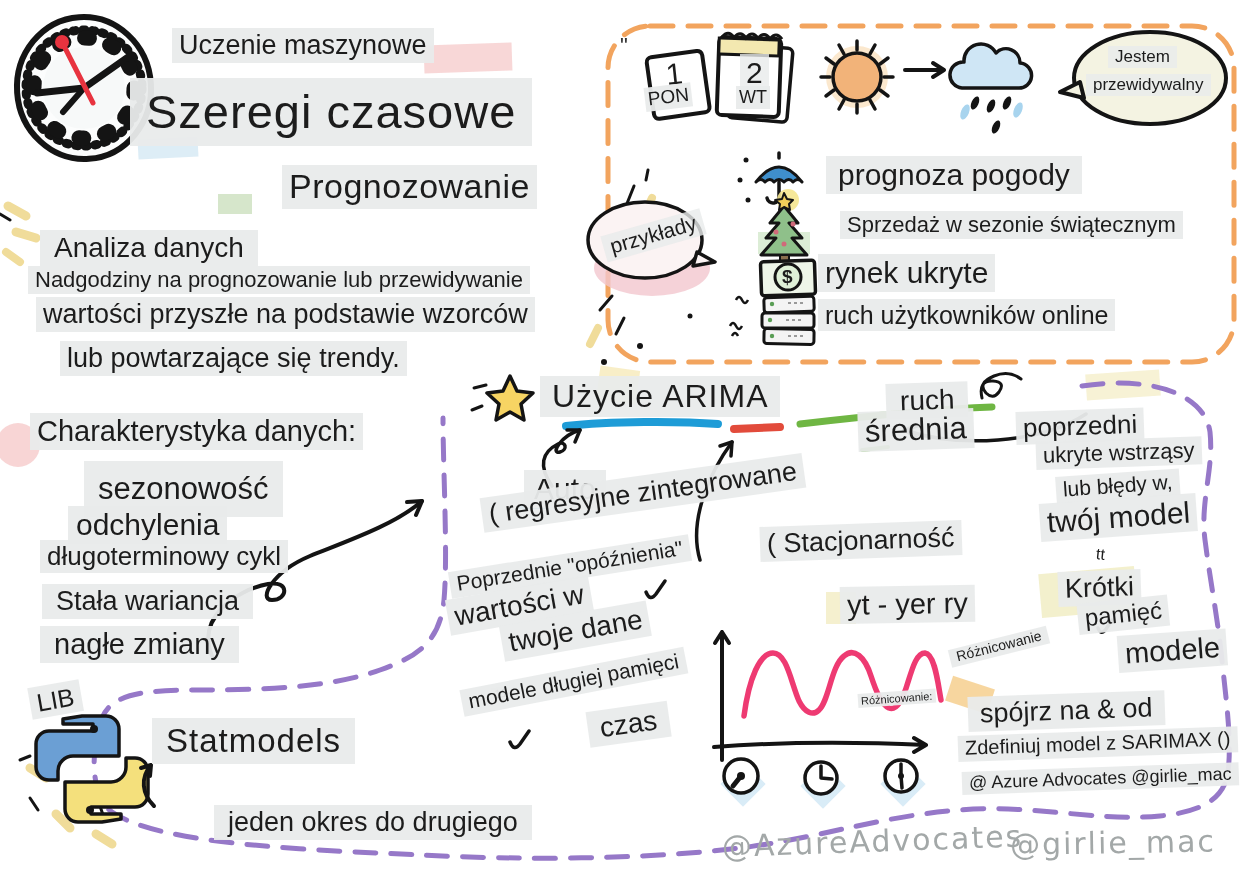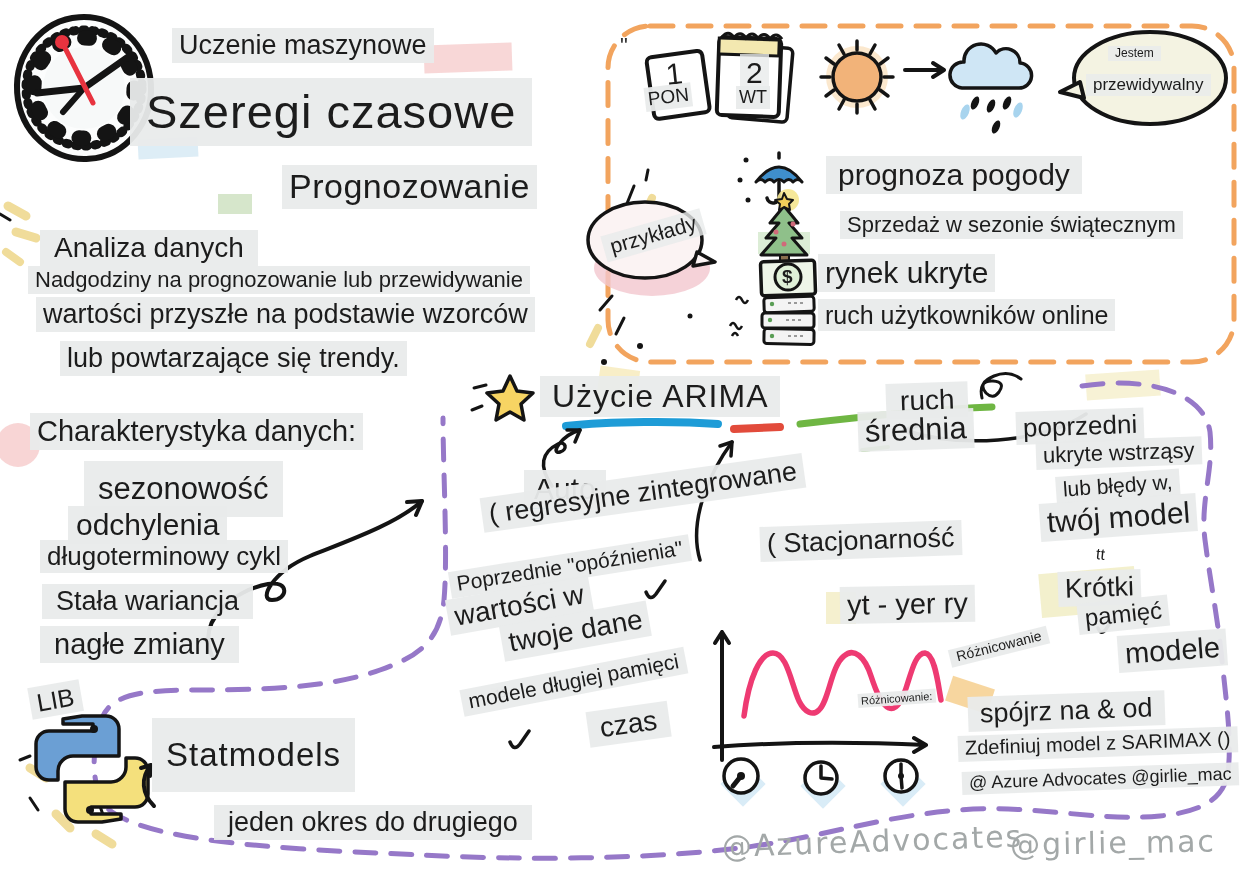--- a/index.html
+++ b/index.html
@@ -255,21 +255,21 @@
     <div class="lbl" style="left:42px;top:584px;font-size:27px;padding:0 14px;">Stała wariancja</div>
     <div class="lbl" style="left:40px;top:626px;font-size:29px;padding:0 14px;">nagłe zmiany</div>
   </div>
 
   <div>
     <div class="lbl nobg" style="left:620px;top:32px;font-size:22px;color:#333;">"</div>
     <div class="lbl nobg" style="left:666px;top:56px;font-size:30px;transform:rotate(-6deg);">1</div>
     <div class="lbl" style="left:645px;top:88px;font-size:19px;transform:rotate(-7deg);padding:0 3px;">PON</div>
     <div class="lbl nobg" style="left:740px;top:54px;font-size:30px;background:rgba(233,235,235,.8);padding:0 6px;">2</div>
     <div class="lbl" style="left:736px;top:86px;font-size:18px;padding:0 3px;">WT</div>
-    <div class="lbl" style="left:1108px;top:46px;font-size:12px;background:rgba(233,235,235,.85);">Jestem</div>
+    <div class="lbl" style="left:1108px;top:46px;font-size:17px;background:rgba(233,235,235,.85);">Jestem</div>
     <div class="lbl" style="left:1086px;top:74px;font-size:17px;background:rgba(233,235,235,.85);">przewidywalny</div>
     <div class="lbl" style="left:604px;top:236px;font-size:21px;transform:rotate(-16deg);background:rgba(233,235,235,.8);">przykłady</div>
     <div class="lbl" style="left:826px;top:156px;font-size:30px;padding:0 12px;">prognoza pogody</div>
     <div class="lbl" style="left:840px;top:211px;font-size:22px;">Sprzedaż w sezonie świątecznym</div>
     <div class="lbl" style="left:818px;top:254px;font-size:30px;">rynek ukryte</div>
     <div class="lbl" style="left:818px;top:299px;font-size:25px;">ruch użytkowników online</div>
     <div class="lbl nobg" style="left:782px;top:265px;font-size:19px;font-weight:bold;">$</div>
   </div>
 
   <div>
@@ -296,21 +296,21 @@
     <div class="lbl" style="left:462px;top:690px;font-size:21px;transform:rotate(-11deg);">modele długiej pamięci</div>
     <div class="lbl" style="left:588px;top:712px;font-size:28px;transform:rotate(-8deg);padding:0 12px;">czas</div>
     <div class="lbl" style="left:858px;top:694px;font-size:11px;transform:rotate(-4deg);padding:0 3px;">Różnicowanie:</div>
     <div class="lbl" style="left:968px;top:697px;font-size:27px;transform:rotate(-2deg);padding:0 12px;">spójrz na &amp; od</div>
     <div class="lbl" style="left:958px;top:736px;font-size:20px;transform:rotate(-2deg);">Zdefiniuj model z SARIMAX ()</div>
     <div class="lbl" style="left:962px;top:772px;font-size:18px;transform:rotate(-2deg);">@ Azure Advocates @girlie_mac</div>
   </div>
 
   <div>
     <div class="lbl" style="left:30px;top:688px;font-size:25px;transform:rotate(-10deg);">LIB</div>
-    <div class="lbl" style="left:152px;top:718px;font-size:33px;letter-spacing:1px;padding:16px 14px;">Statmodels</div>
+    <div class="lbl" style="left:152px;top:718px;font-size:33px;letter-spacing:1px;padding:2px 14px;">Statmodels</div>
     <div class="lbl" style="left:214px;top:805px;font-size:27px;padding:0 14px;">jeden okres do drugiego</div>
   </div>
 
   <div>
     <span class="lbl nobg hand" style="left:722px;top:828px;font-size:30px;transform:rotate(-2deg);">@AzureAdvocates</span>
     <span class="lbl nobg hand" style="left:1010px;top:826px;font-size:30px;transform:rotate(-1deg);">@girlie_mac</span>
   </div>
 
 </div>
 

